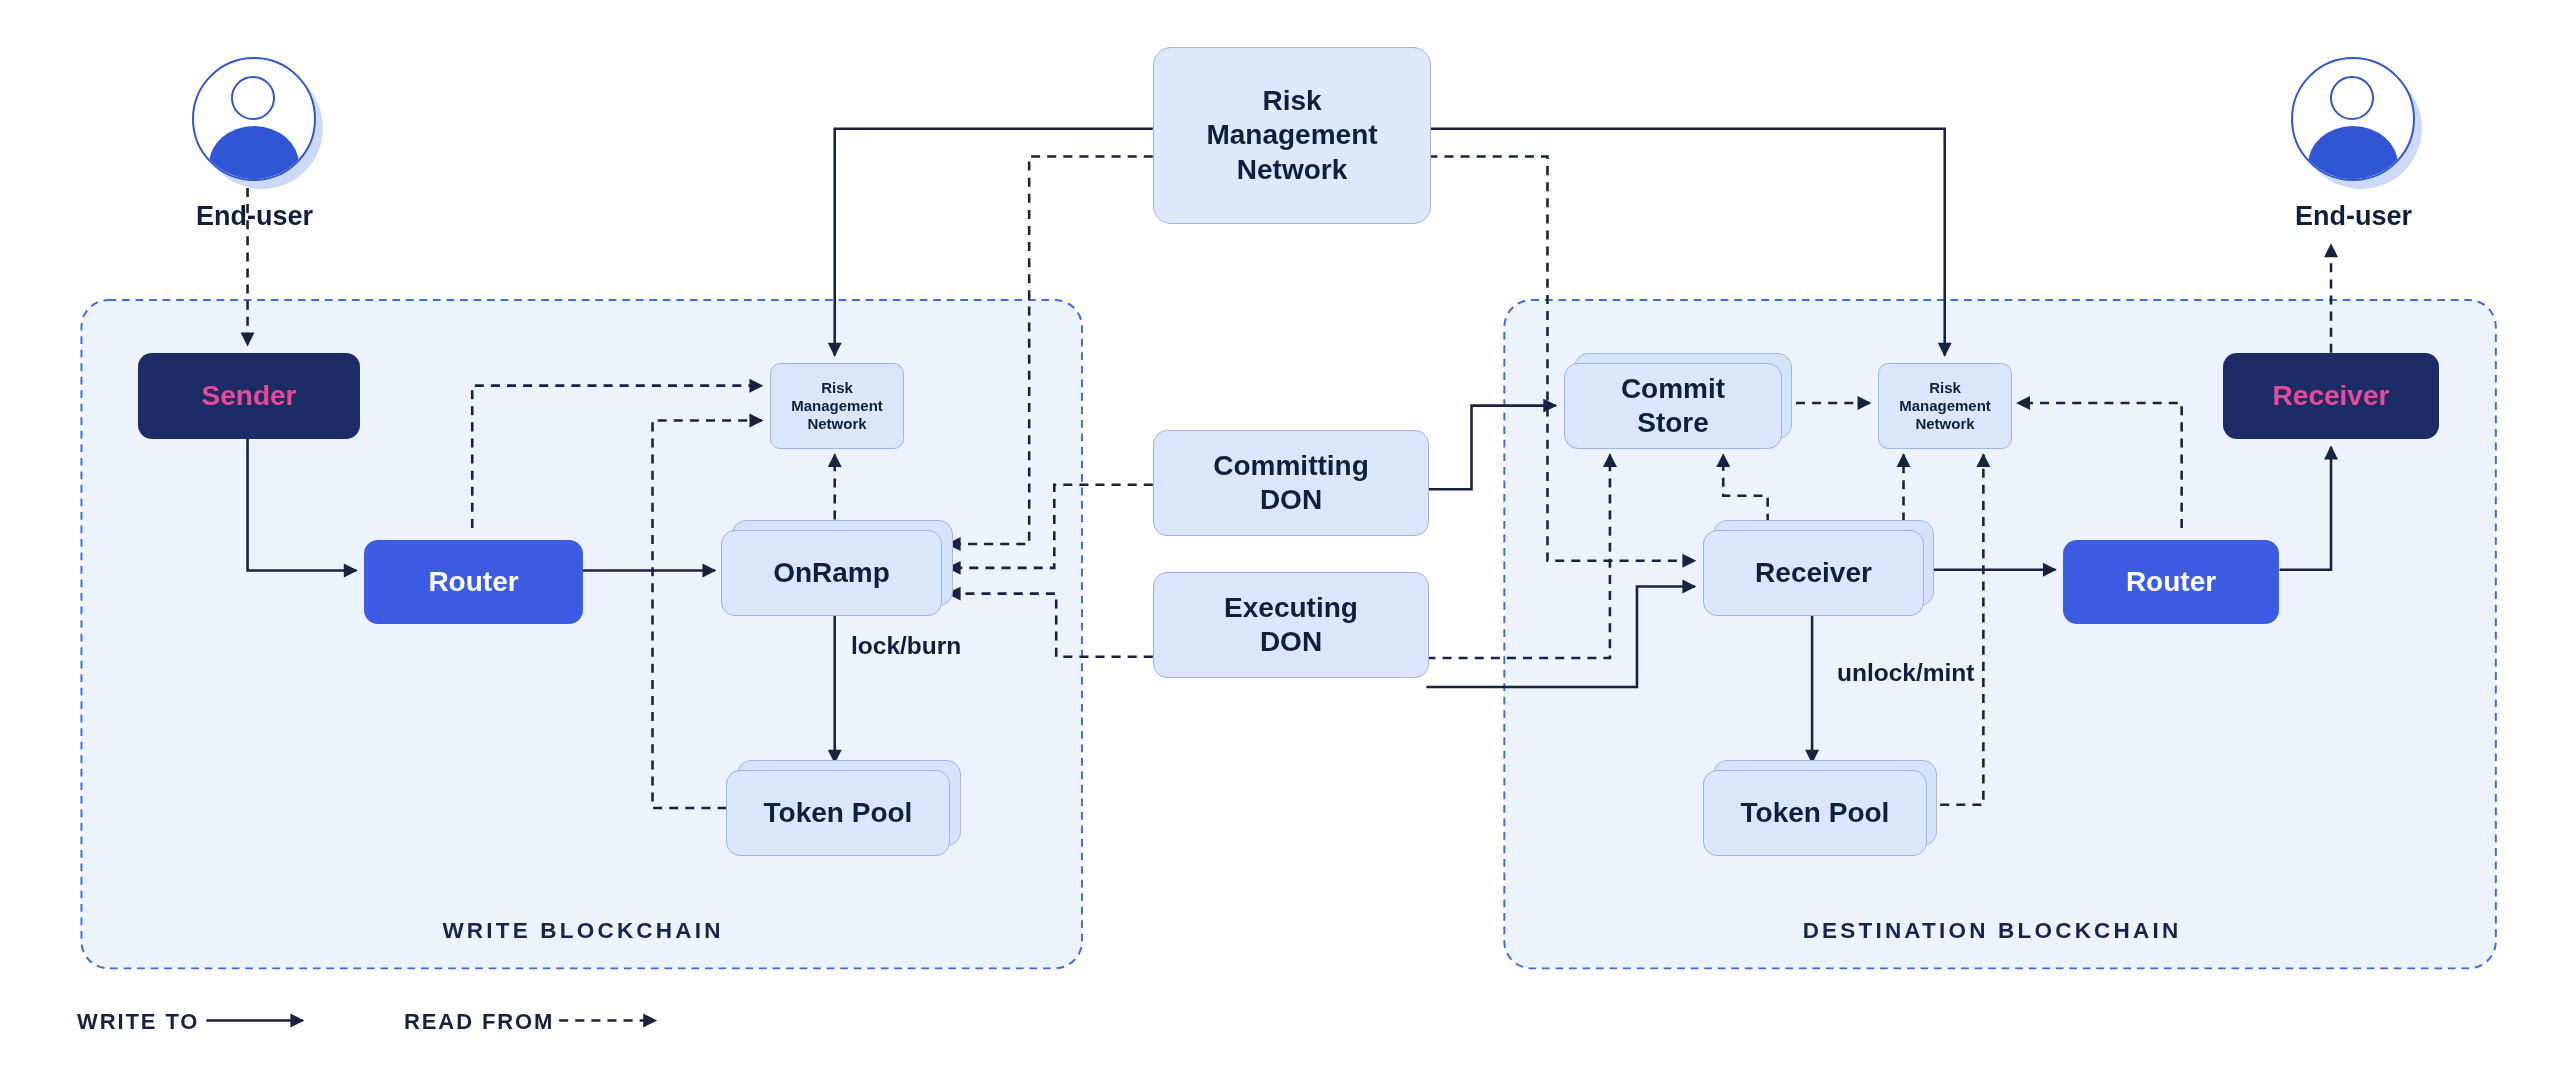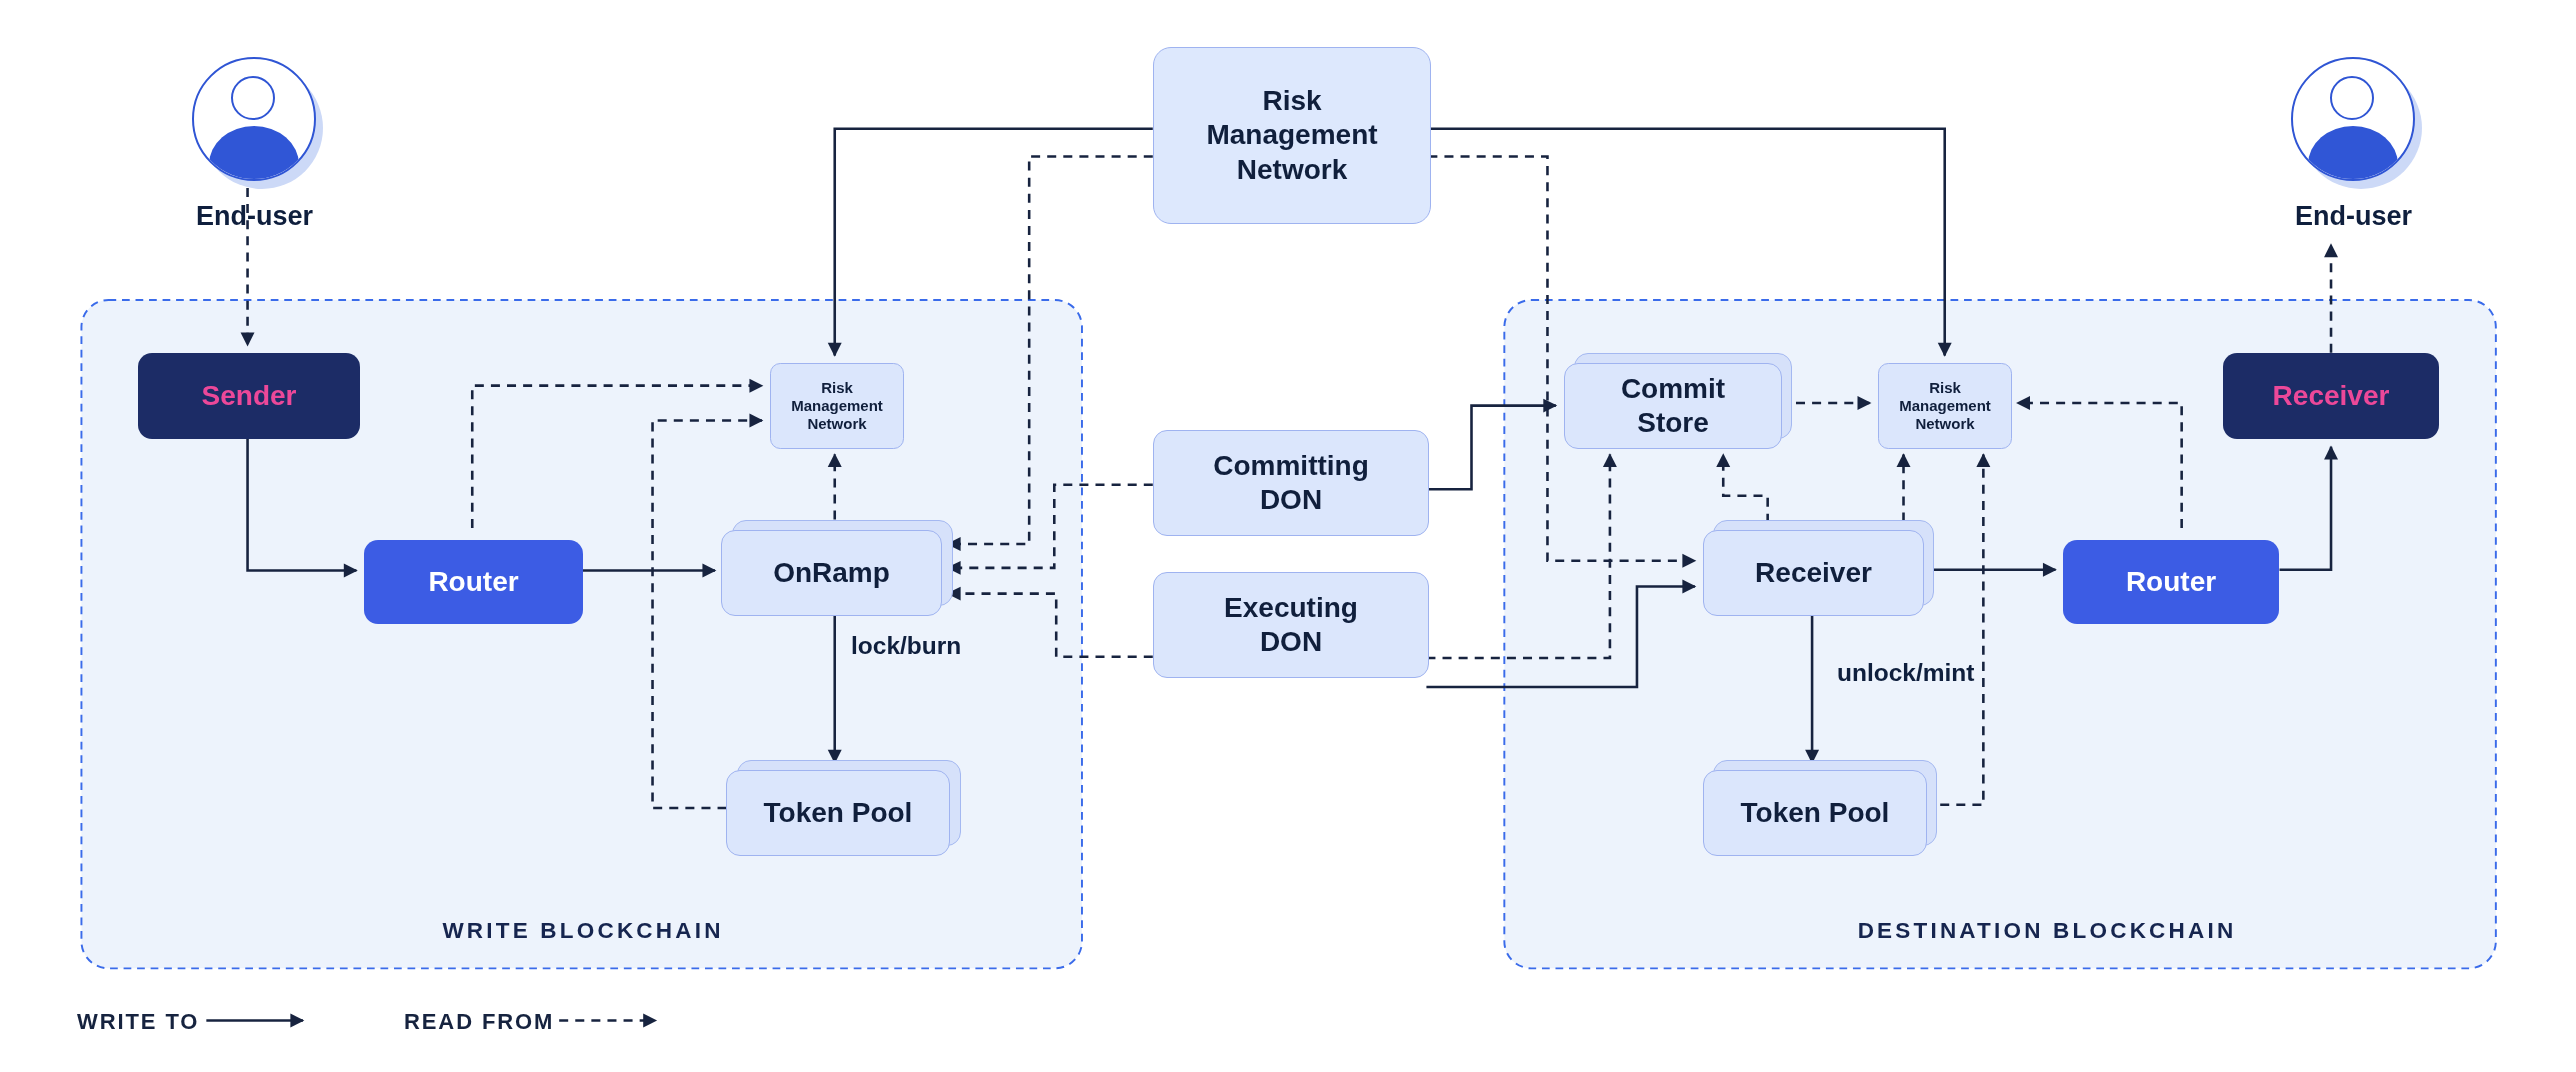--- a/index.html
+++ b/index.html
@@ -163,19 +163,19 @@
     <span class="lbl">Router</span>
   </div>
 
   <div class="flow-label" style="left:1837px;top:659px;">unlock/mint</div>
 
   <div class="box stack-back" style="left:1713px;top:760px;width:222px;height:84px;"></div>
   <div class="box light" style="left:1703px;top:770px;width:222px;height:84px;">
     <span class="lbl">Token Pool</span>
   </div>
 
-  <div class="caption" style="left:1725px;top:918px;width:644px;">DESTINATION BLOCKCHAIN</div>
+  <div class="caption" style="left:1670px;top:918px;width:644px;">DESTINATION BLOCKCHAIN</div>
 
   <div class="legend-label" style="left:77px;top:1009px;">WRITE TO</div>
   <div class="legend-label" style="left:404px;top:1009px;">READ FROM</div>
 
 </div>
 
 
 </body></html>

